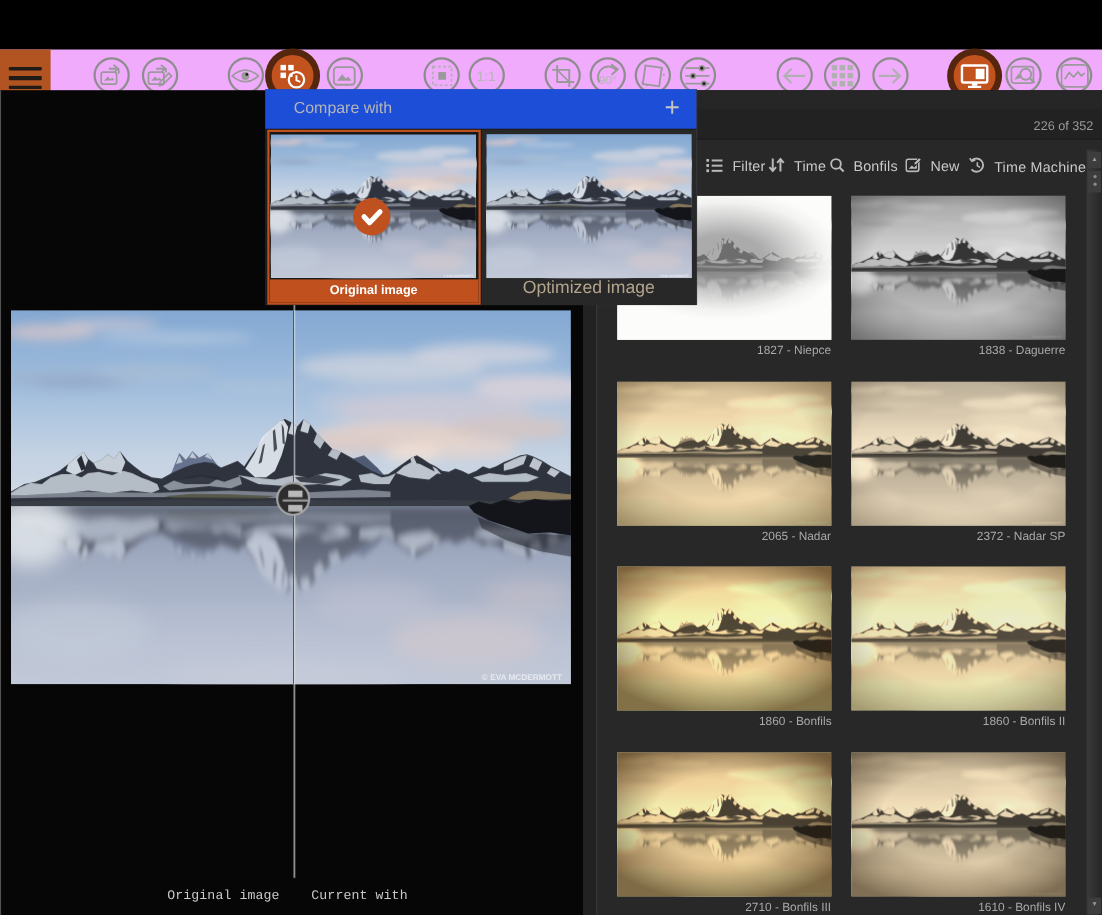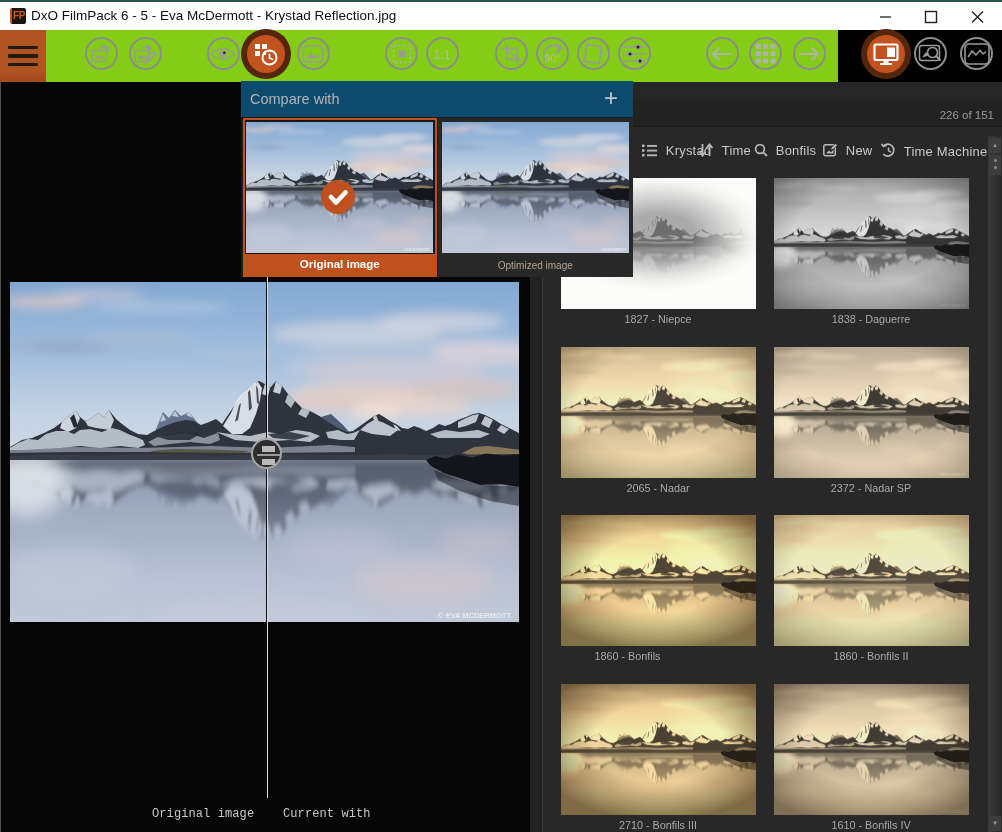--- a/index.html
+++ b/index.html
@@ -2,21 +2,21 @@
 <html><head><meta charset="utf-8"><style>
 *{margin:0;padding:0;box-sizing:border-box}
 html,body{width:1002px;height:832px;overflow:hidden;background:#000;font-family:"Liberation Sans",sans-serif}
 #page{position:relative;width:1002px;height:832px;background:#000}
 
 #titlebar{position:absolute;left:0;top:0;width:1002px;height:30px;background:#fff;border-top:2px solid #26564c}
 #fplogo{position:absolute;left:10px;top:6px;width:16px;height:16px;background:#191410;border-radius:2px;border-left:2px solid #c4561f;color:#d2591c;font-size:10px;font-weight:bold;text-align:center;line-height:16px;letter-spacing:-0.5px}
 #title{position:absolute;left:31px;top:6px;font-size:13.5px;color:#101010}
 .winbtn{position:absolute;top:0;width:46px;height:30px}
 
-#toolbar{position:absolute;left:0;top:30px;width:838px;height:52px;background:#84cc16}
+#toolbar{position:absolute;left:0;top:45px;width:1002px;height:52px;background:#f0abfc}
 #hamb{position:absolute;left:0;top:0;width:46px;height:52px;background:linear-gradient(#b25322 78%,#a04a1d)}
 #hamb div{position:absolute;left:8px;width:30px;height:3.5px;background:#211b16;border-radius:1px}
 .tbtn{position:absolute;top:7px;width:33px;height:33px;border:2px solid #8d8d8d;border-radius:50%}
 .tbtn.act{width:38px;height:38px;top:4.5px;background:#c2521e;border-color:#c2521e;box-shadow:0 0 0 6px #54260e}
 .tbtn svg{position:absolute;left:50%;top:50%;transform:translate(-50%,-50%)}
 
 #viewer{position:absolute;left:0;top:82px;width:530px;height:750px;background:#060606;border-left:1px solid #4f4f4f}
 #mainphoto{position:absolute;left:10px;top:282px;width:509px;height:340px}
 #splitblack{position:absolute;left:265.6px;top:282px;width:1.2px;height:340px;background:#0b0b0b}
 #splitwhite{position:absolute;left:266.8px;top:277px;width:1px;height:521px;background:#dededc}
@@ -29,38 +29,38 @@
 #rpanel{position:absolute;left:530px;top:82px;width:472px;height:750px;background:#222222}
 #rptop{position:absolute;left:0;top:0;width:472px;height:17px;background:#262626}
 #rpcount{position:absolute;right:8px;top:109px;width:200px;text-align:right;font-size:11.5px;color:#9a9a9a}
 #rpdiv{position:absolute;left:0;top:44px;width:472px;height:1px;background:#191919}
 #rpgridbg{position:absolute;left:12px;top:45px;width:460px;height:705px;background:#282828;border-left:1px solid #3a3a3a}
 .fitem{position:absolute;top:56px;font-size:13px;color:#c9c9c9;letter-spacing:0.2px}
 .fitem svg{vertical-align:-2px}
 
 .thumb{position:absolute;width:195px;height:131px;overflow:hidden;background:#111}
 .thumb svg{position:absolute;left:0;top:0;width:195px;height:131px}
-.tcap{position:absolute;width:195px;text-align:center;font-size:10.8px;color:#a9a9a9}
+.tcap{position:absolute;width:195px;text-align:right;font-size:10.8px;color:#a9a9a9}
 .ov{position:absolute;left:0;top:0;width:100%;height:100%}
 
 #sbar{position:absolute;left:988px;top:136px;width:14px;height:696px;background:linear-gradient(90deg,#3a3a3a,#262626)}
 .sbtn{position:absolute;left:1px;width:12px;height:15px;background:#3d3d3d;color:#9a9a9a;font-size:6px;text-align:center;line-height:15px}
 #sthumb{position:absolute;left:1px;top:18px;width:12px;height:20px;background:#3d3d3d}
 #sthumb i{position:absolute;left:4.5px;width:3px;height:3px;border-radius:50%;background:#8a8a8a}
 
 #cpanel{position:absolute;left:241px;top:81px;width:392px;height:196px;background:#1c1c1c}
-#cphead{position:absolute;left:0;top:0;width:392px;height:36px;background:#0c4a6e;color:#b5b5b5;font-size:14.5px;line-height:36px;padding-left:9px}
+#cphead{position:absolute;left:0;top:0;width:392px;height:36px;background:#1d4ed8;color:#b5b5b5;font-size:14.5px;line-height:36px;padding-left:26px}
 #cplus{position:absolute;right:11px;top:0;width:22px;height:36px;color:#c5c5c5;font-size:24px;font-weight:300;line-height:34px;text-align:center}
 .cbox{position:absolute;top:36.5px;height:159px}
 #cbox1{left:2px;width:193.5px;border:2px solid #c0511e;background:#171717}
 #cbox2{left:196.5px;width:195.5px;background:#282828}
 .cphoto{position:absolute;overflow:hidden;width:187px;height:131px}
 .cphoto svg{position:absolute;left:0;top:0;width:187px;height:131px}
 #clab1{position:absolute;left:0;bottom:0;width:100%;height:20.5px;background:#c0511e;color:#fff;font-size:11.5px;font-weight:bold;text-align:center;line-height:20px}
-#clab2{position:absolute;left:0;bottom:6px;width:100%;color:#b3a48e;font-size:10px;text-align:center}
+#clab2{position:absolute;left:0;bottom:6px;width:100%;color:#b3a48e;font-size:16px;text-align:center}
 #chk{position:absolute;left:76px;top:60px;width:34px;height:34px;border-radius:50%;background:#bf5120}
 
 .fNiepce{filter:grayscale(1) brightness(1.42) contrast(0.34)}
 .vNiepce{background:radial-gradient(ellipse 64% 52% at 50% 42%,rgba(252,252,252,0) 28%,rgba(250,250,249,.5) 52%,rgba(248,248,246,.92) 72%,#fcfcfb 86%)}
 .fDag{filter:grayscale(1) brightness(1.02) contrast(0.98)}
 .vDag{background:radial-gradient(ellipse 78% 72% at 50% 45%,rgba(0,0,0,0) 52%,rgba(15,15,15,.5) 100%)}
 .fNad{filter:grayscale(1) sepia(.85) saturate(1.15) brightness(1.02) contrast(0.88)}
 .vNad{background:radial-gradient(ellipse 75% 70% at 50% 45%,rgba(0,0,0,0) 55%,rgba(60,40,10,.45) 100%)}
 .fNadSP{filter:grayscale(1) sepia(.58) saturate(1) brightness(0.98) contrast(0.94)}
 .vNadSP{background:radial-gradient(ellipse 80% 75% at 50% 45%,rgba(0,0,0,0) 60%,rgba(40,30,10,.35) 100%)}
@@ -173,33 +173,20 @@
   <ellipse cx="470" cy="260" rx="40" ry="14" fill="#cfc3c9" opacity=".5"></ellipse>
  </g>
  <use href="#mtns"></use>
  <path fill="#14151a" d="M416,178 L425,174 L436,176.5 L448,172.5 L462,175.5 L476,171.5 L492,173.5 L509,172.5 L509,205 L490,202 L470,203 L452,197 L434,191 L421,184 Z"></path>
  <path fill="#1c1e25" opacity=".5" d="M424,188 L448,197 L474,203 L509,205 L509,224 L480,219 L450,209 L428,198 Z"></path>
  <text x="501" y="336" text-anchor="end" font-family="Liberation Sans,sans-serif" font-size="7.5" font-weight="bold" fill="#ffffff" opacity=".6">© EVA MCDERMOTT</text>
 </g>
 </defs>
 </svg>
 <div id="page">
-  <div id="titlebar">
-    <div id="fplogo">FP</div>
-    <div id="title">DxO FilmPack 6 - 5 - Eva McDermott - Krystad Reflection.jpg</div>
-    <svg class="winbtn" style="left:862px" width="46" height="30">
-        <line x1="18" y1="15" x2="29" y2="15" stroke="#222" stroke-width="1.3"></line>
-      </svg>
-    <svg class="winbtn" style="left:908px" width="46" height="30">
-        <rect x="17.5" y="9.5" width="11" height="11" fill="none" stroke="#222" stroke-width="1.4"></rect>
-      </svg>
-    <svg class="winbtn" style="left:954px" width="46" height="30">
-        <path d="M18,9.5 L29,20.5 M29,9.5 L18,20.5" stroke="#222" stroke-width="1.4"></path>
-      </svg>
-  </div>
   <div id="toolbar">
     <div id="hamb">
         <div style="top:15.5px"></div>
         <div style="top:24px"></div>
         <div style="top:32.5px"></div>
       </div>
     <div class="tbtn" style="left:84.5px">
         <svg width="24" height="24" viewBox="0 0 24 24">
           <rect x="3" y="8.5" width="14" height="11" rx="2" fill="none" stroke="#9a9a9a" stroke-width="1.6"></rect>
           <path d="M5.5,16.5 L9,12.5 L11.5,15 L13,13.5 L15,16 Z" fill="#9a9a9a"></path>
@@ -344,31 +331,31 @@
       <div class="r2"></div>
       <div class="r3"></div>
     </div>
   <div class="mlabel" style="left:152px">Original image</div>
   <div class="mlabel" style="left:283px">Current with</div>
   <div id="rpanel">
     <div id="rptop"></div>
     <div id="rpdiv"></div>
     <div id="rpgridbg"></div>
   </div>
-  <div id="rpcount">226 of 151</div>
+  <div id="rpcount">226 of 352</div>
   <div class="fitem" style="left:642px;top:143px;width:120px">
     <svg width="15" height="13" viewBox="0 0 15 13" fill="#b9b9b9">
         <rect x="0" y="0.5" width="2.6" height="2.6" rx=".6"></rect>
         <rect x="5" y="1" width="10" height="1.8"></rect>
         <rect x="0" y="5.2" width="2.6" height="2.6" rx=".6"></rect>
         <rect x="5" y="5.7" width="10" height="1.8"></rect>
         <rect x="0" y="9.9" width="2.6" height="2.6" rx=".6"></rect>
         <rect x="5" y="10.4" width="10" height="1.8"></rect>
       </svg>
-    <span style="margin-left:5px">Krystad</span>
+    <span style="margin-left:5px">Filter</span>
   </div>
   <div class="fitem" style="left:698px;top:143px;width:90px">
     <svg width="16" height="14" viewBox="0 0 16 14">
         <path d="M4.5,1 L4.5,12 M1.5,9 L4.5,12.5 L7.5,9" fill="none" stroke="#b9b9b9" stroke-width="1.8"></path>
         <path d="M11.5,13 L11.5,2 M8.5,5 L11.5,1.5 L14.5,5" fill="none" stroke="#b9b9b9" stroke-width="1.8"></path>
       </svg>
     <span style="margin-left:4px">Time</span>
   </div>
   <div class="fitem" style="left:754px;top:143px;width:100px">
     <svg width="14" height="14" viewBox="0 0 14 14">
@@ -431,21 +418,21 @@
     </div>
   <div class="tcap" style="left:773.5px;top:481.5px">2372 - Nadar SP</div>
   <div class="thumb" style="left:560.5px;top:515px">
       <div class="fBon1 ov">
         <svg viewBox="0 0 509 340" preserveAspectRatio="none">
           <use href="#scene"></use>
         </svg>
       </div>
       <div class="ov vBon1"></div>
     </div>
-  <div class="tcap" style="left:530px;top:650px">1860 - Bonfils</div>
+  <div class="tcap" style="left:561px;top:650px">1860 - Bonfils</div>
   <div class="thumb" style="left:773.5px;top:515px">
       <div class="fBon2 ov">
         <svg viewBox="0 0 509 340" preserveAspectRatio="none">
           <use href="#scene"></use>
         </svg>
       </div>
       <div class="ov vBon2"></div>
     </div>
   <div class="tcap" style="left:773.5px;top:650px">1860 - Bonfils II</div>
   <div class="thumb" style="left:560.5px;top:683.5px">

